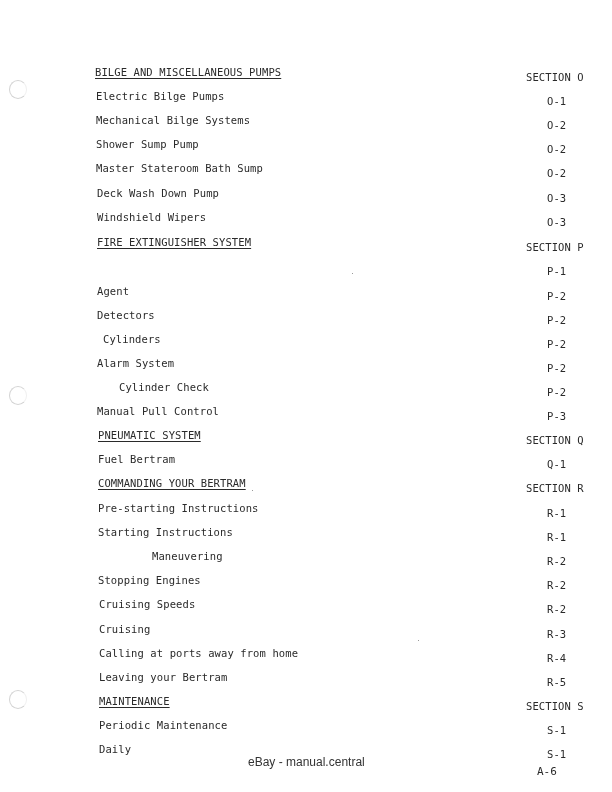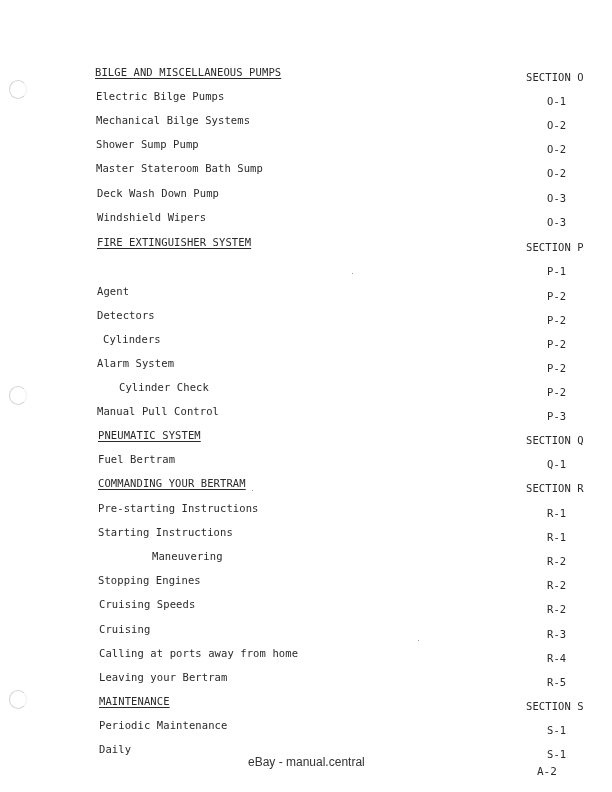--- a/index.html
+++ b/index.html
@@ -217,14 +217,14 @@
         <span class="label" style="left: 99px;">Periodic Maintenance</span>
         <span class="page-ref item">S-1</span>
       </div>
       <div class="row item" style="top: 741px; left: 0px; width: 612px;">
         <span class="label" style="left: 99px;">Daily</span>
         <span class="page-ref item">S-1</span>
       </div>
     </div>
 
   <div class="watermark">eBay - manual.central</div>
-  <div class="page-number">A-2</div>
+  <div class="page-number">A-6</div>
 </div>
 
 </body></html>

